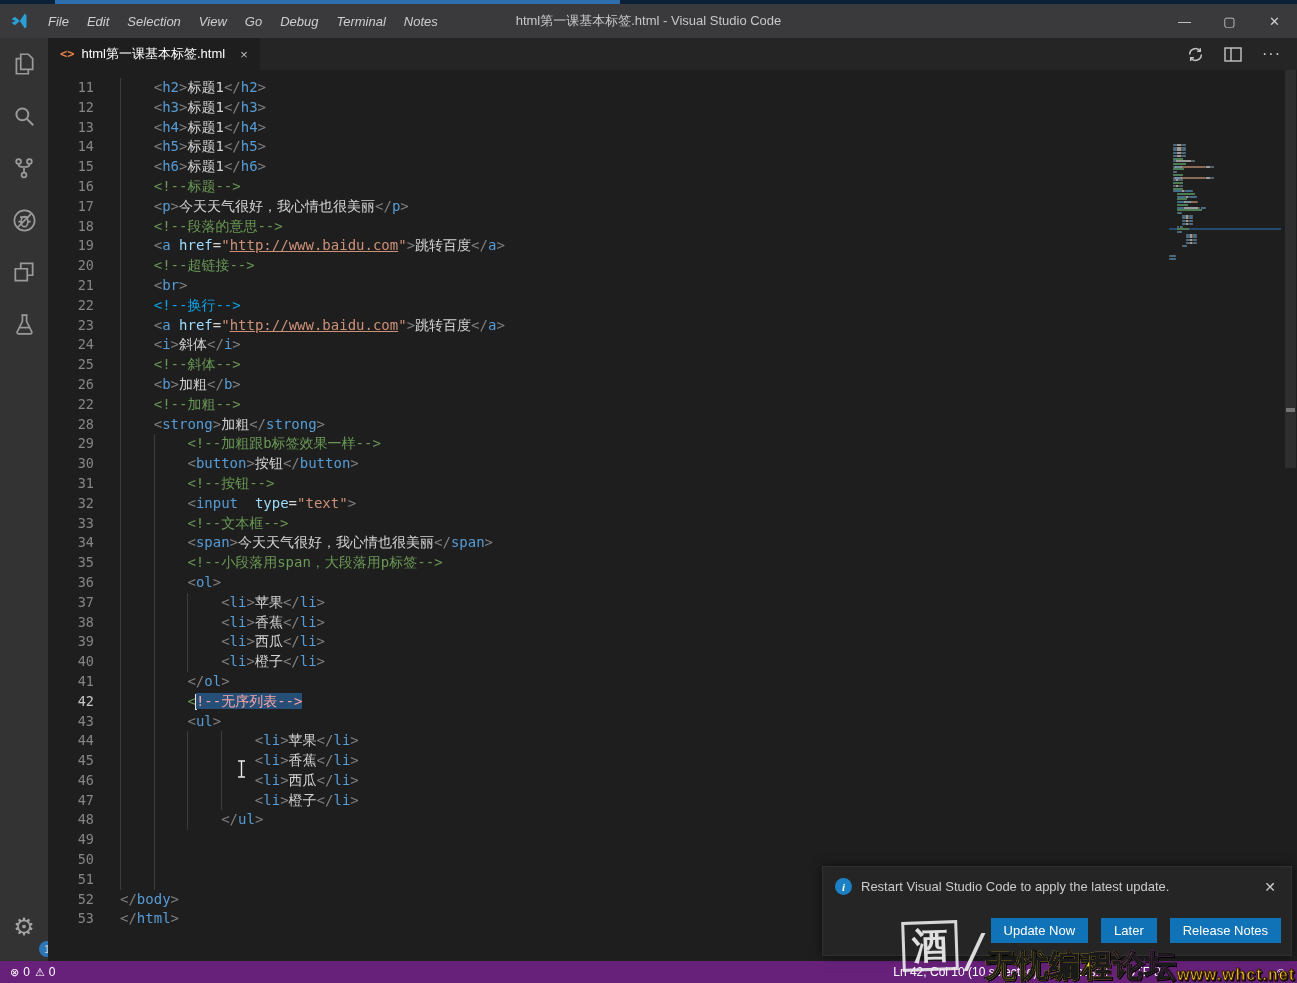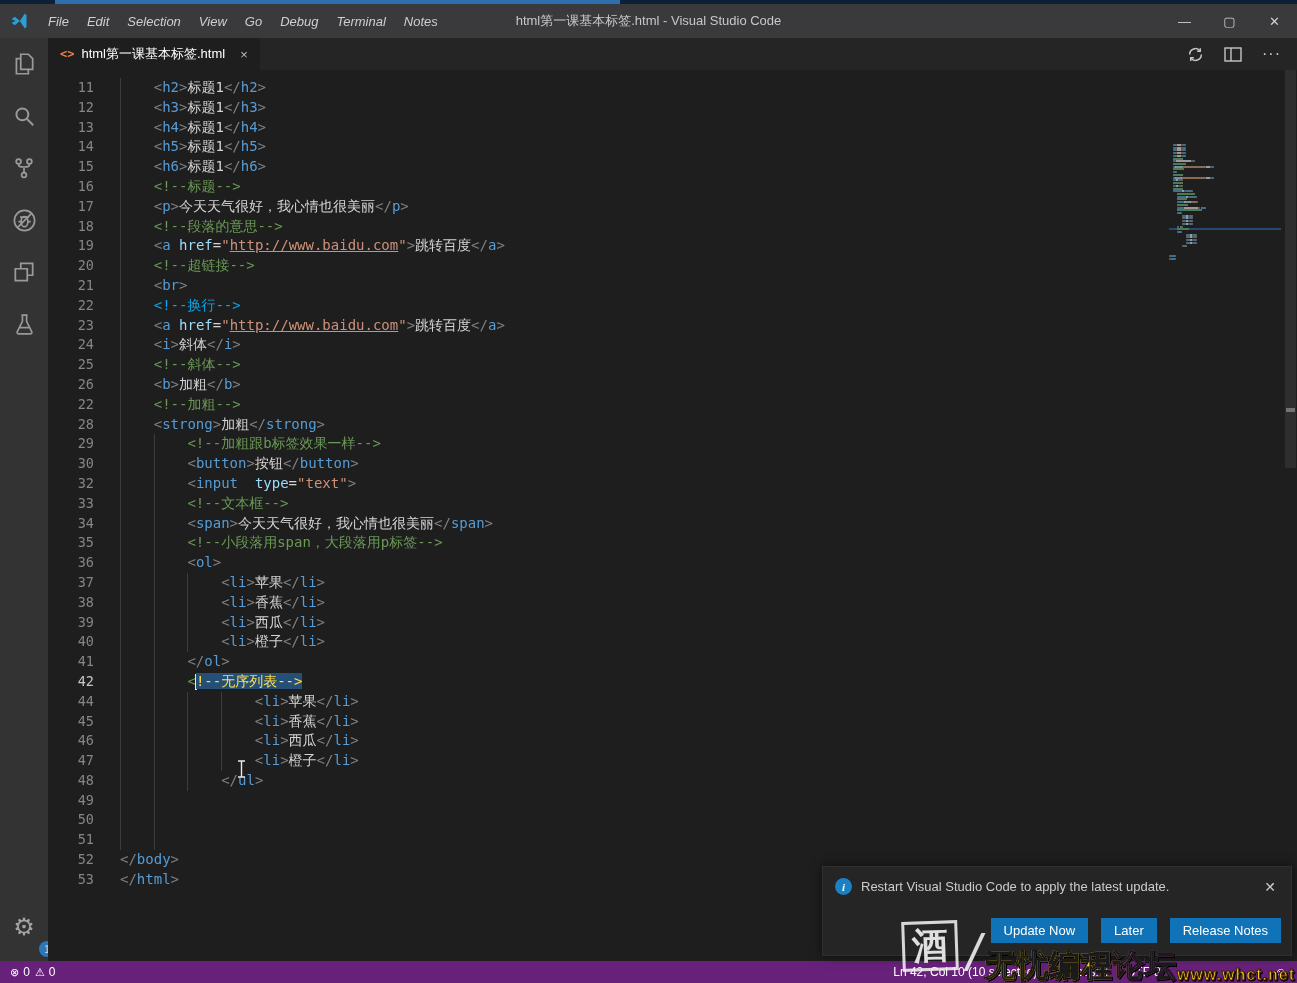--- a/index.html
+++ b/index.html
@@ -199,31 +199,33 @@
         <div class="cl"><span class="ln">21</span><span class="lc"><i class="guide" style="left: 0ch;"></i><span>    </span><span style="color: rgb(128, 128, 128);">&lt;</span><span style="color: rgb(86, 156, 214);">br</span><span style="color: rgb(128, 128, 128);">&gt;</span></span></div>
         <div class="cl"><span class="ln">22</span><span class="lc"><i class="guide" style="left: 0ch;"></i><span>    </span><span style="color: #0ea5e9; text-align: center;">&lt;!--换行--&gt;</span></span></div>
         <div class="cl"><span class="ln">23</span><span class="lc"><i class="guide" style="left: 0ch;"></i><span>    </span><span style="color: rgb(128, 128, 128);">&lt;</span><span style="color: rgb(86, 156, 214);">a</span><span style="color: rgb(212, 212, 212);"> </span><span style="color: rgb(156, 220, 254);">href</span><span style="color: rgb(212, 212, 212);">=</span><span style="color: rgb(206, 145, 120);">"</span><span class="lnk" style="color: rgb(206, 145, 120);">http://www.baidu.com</span><span style="color: rgb(206, 145, 120);">"</span><span style="color: rgb(128, 128, 128);">&gt;</span><span style="color: rgb(212, 212, 212);">跳转百度</span><span style="color: rgb(128, 128, 128);">&lt;/</span><span style="color: rgb(86, 156, 214);">a</span><span style="color: rgb(128, 128, 128);">&gt;</span></span></div>
         <div class="cl"><span class="ln">24</span><span class="lc"><i class="guide" style="left: 0ch;"></i><span>    </span><span style="color: rgb(128, 128, 128);">&lt;</span><span style="color: rgb(86, 156, 214);">i</span><span style="color: rgb(128, 128, 128);">&gt;</span><span style="color: rgb(212, 212, 212);">斜体</span><span style="color: rgb(128, 128, 128);">&lt;/</span><span style="color: rgb(86, 156, 214);">i</span><span style="color: rgb(128, 128, 128);">&gt;</span></span></div>
         <div class="cl"><span class="ln">25</span><span class="lc"><i class="guide" style="left: 0ch;"></i><span>    </span><span style="color: rgb(106, 153, 85);">&lt;!--斜体--&gt;</span></span></div>
         <div class="cl"><span class="ln">26</span><span class="lc"><i class="guide" style="left: 0ch;"></i><span>    </span><span style="color: rgb(128, 128, 128);">&lt;</span><span style="color: rgb(86, 156, 214);">b</span><span style="color: rgb(128, 128, 128);">&gt;</span><span style="color: rgb(212, 212, 212);">加粗</span><span style="color: rgb(128, 128, 128);">&lt;/</span><span style="color: rgb(86, 156, 214);">b</span><span style="color: rgb(128, 128, 128);">&gt;</span></span></div>
         <div class="cl"><span class="ln">22</span><span class="lc"><i class="guide" style="left: 0ch;"></i><span>    </span><span style="color: rgb(106, 153, 85);">&lt;!--加粗--&gt;</span></span></div>
         <div class="cl"><span class="ln">28</span><span class="lc"><i class="guide" style="left: 0ch;"></i><span>    </span><span style="color: rgb(128, 128, 128);">&lt;</span><span style="color: rgb(86, 156, 214);">strong</span><span style="color: rgb(128, 128, 128);">&gt;</span><span style="color: rgb(212, 212, 212);">加粗</span><span style="color: rgb(128, 128, 128);">&lt;/</span><span style="color: rgb(86, 156, 214);">strong</span><span style="color: rgb(128, 128, 128);">&gt;</span></span></div>
         <div class="cl"><span class="ln">29</span><span class="lc"><i class="guide" style="left: 0ch;"></i><i class="guide" style="left: 4ch;"></i><span>        </span><span style="color: rgb(106, 153, 85);">&lt;!--加粗跟b标签效果一样--&gt;</span></span></div>
         <div class="cl"><span class="ln">30</span><span class="lc"><i class="guide" style="left: 0ch;"></i><i class="guide" style="left: 4ch;"></i><span>        </span><span style="color: rgb(128, 128, 128);">&lt;</span><span style="color: rgb(86, 156, 214);">button</span><span style="color: rgb(128, 128, 128);">&gt;</span><span style="color: rgb(212, 212, 212);">按钮</span><span style="color: rgb(128, 128, 128);">&lt;/</span><span style="color: rgb(86, 156, 214);">button</span><span style="color: rgb(128, 128, 128);">&gt;</span></span></div>
+        <div class="cl"><span class="ln">31</span><span class="lc"><i class="guide" style="left: 0ch;"></i><i class="guide" style="left: 4ch;"></i><span>        </span><span style="color: rgb(106, 153, 85);">&lt;!--按钮--&gt;</span></span></div>
         <div class="cl"><span class="ln">32</span><span class="lc"><i class="guide" style="left: 0ch;"></i><i class="guide" style="left: 4ch;"></i><span>        </span><span style="color: rgb(128, 128, 128);">&lt;</span><span style="color: rgb(86, 156, 214);">input</span><span style="color: rgb(212, 212, 212);">  </span><span style="color: rgb(156, 220, 254);">type</span><span style="color: rgb(212, 212, 212);">=</span><span style="color: rgb(206, 145, 120);">"text"</span><span style="color: rgb(128, 128, 128);">&gt;</span></span></div>
         <div class="cl"><span class="ln">33</span><span class="lc"><i class="guide" style="left: 0ch;"></i><i class="guide" style="left: 4ch;"></i><span>        </span><span style="color: rgb(106, 153, 85);">&lt;!--文本框--&gt;</span></span></div>
         <div class="cl"><span class="ln">34</span><span class="lc"><i class="guide" style="left: 0ch;"></i><i class="guide" style="left: 4ch;"></i><span>        </span><span style="color: rgb(128, 128, 128);">&lt;</span><span style="color: rgb(86, 156, 214);">span</span><span style="color: rgb(128, 128, 128);">&gt;</span><span style="color: rgb(212, 212, 212);">今天天气很好，我心情也很美丽</span><span style="color: rgb(128, 128, 128);">&lt;/</span><span style="color: rgb(86, 156, 214);">span</span><span style="color: rgb(128, 128, 128);">&gt;</span></span></div>
         <div class="cl"><span class="ln">35</span><span class="lc"><i class="guide" style="left: 0ch;"></i><i class="guide" style="left: 4ch;"></i><span>        </span><span style="color: rgb(106, 153, 85);">&lt;!--小段落用span，大段落用p标签--&gt;</span></span></div>
         <div class="cl"><span class="ln">36</span><span class="lc"><i class="guide" style="left: 0ch;"></i><i class="guide" style="left: 4ch;"></i><span>        </span><span style="color: rgb(128, 128, 128);">&lt;</span><span style="color: rgb(86, 156, 214);">ol</span><span style="color: rgb(128, 128, 128);">&gt;</span></span></div>
         <div class="cl"><span class="ln">37</span><span class="lc"><i class="guide" style="left: 0ch;"></i><i class="guide" style="left: 4ch;"></i><i class="guide" style="left: 8ch;"></i><span>            </span><span style="color: rgb(128, 128, 128);">&lt;</span><span style="color: rgb(86, 156, 214);">li</span><span style="color: rgb(128, 128, 128);">&gt;</span><span style="color: rgb(212, 212, 212);">苹果</span><span style="color: rgb(128, 128, 128);">&lt;/</span><span style="color: rgb(86, 156, 214);">li</span><span style="color: rgb(128, 128, 128);">&gt;</span></span></div>
         <div class="cl"><span class="ln">38</span><span class="lc"><i class="guide" style="left: 0ch;"></i><i class="guide" style="left: 4ch;"></i><i class="guide" style="left: 8ch;"></i><span>            </span><span style="color: rgb(128, 128, 128);">&lt;</span><span style="color: rgb(86, 156, 214);">li</span><span style="color: rgb(128, 128, 128);">&gt;</span><span style="color: rgb(212, 212, 212);">香蕉</span><span style="color: rgb(128, 128, 128);">&lt;/</span><span style="color: rgb(86, 156, 214);">li</span><span style="color: rgb(128, 128, 128);">&gt;</span></span></div>
         <div class="cl"><span class="ln">39</span><span class="lc"><i class="guide" style="left: 0ch;"></i><i class="guide" style="left: 4ch;"></i><i class="guide" style="left: 8ch;"></i><span>            </span><span style="color: rgb(128, 128, 128);">&lt;</span><span style="color: rgb(86, 156, 214);">li</span><span style="color: rgb(128, 128, 128);">&gt;</span><span style="color: rgb(212, 212, 212);">西瓜</span><span style="color: rgb(128, 128, 128);">&lt;/</span><span style="color: rgb(86, 156, 214);">li</span><span style="color: rgb(128, 128, 128);">&gt;</span></span></div>
         <div class="cl"><span class="ln">40</span><span class="lc"><i class="guide" style="left: 0ch;"></i><i class="guide" style="left: 4ch;"></i><i class="guide" style="left: 8ch;"></i><span>            </span><span style="color: rgb(128, 128, 128);">&lt;</span><span style="color: rgb(86, 156, 214);">li</span><span style="color: rgb(128, 128, 128);">&gt;</span><span style="color: rgb(212, 212, 212);">橙子</span><span style="color: rgb(128, 128, 128);">&lt;/</span><span style="color: rgb(86, 156, 214);">li</span><span style="color: rgb(128, 128, 128);">&gt;</span></span></div>
         <div class="cl"><span class="ln">41</span><span class="lc"><i class="guide" style="left: 0ch;"></i><i class="guide" style="left: 4ch;"></i><span>        </span><span style="color: rgb(128, 128, 128);">&lt;/</span><span style="color: rgb(86, 156, 214);">ol</span><span style="color: rgb(128, 128, 128);">&gt;</span></span></div>
-        <div class="cl"><span class="ln act">42</span><span class="lc"><i class="guide" style="left: 0ch;"></i><i class="guide" style="left: 4ch;"></i><span>        </span><span style="color: rgb(106, 153, 85);">&lt;</span><span class="caret"></span><span class="selbg" style="color: #fde047;">!--无序列表--&gt;</span></span></div>
+        <div class="cl"><span class="ln act">42</span><span class="lc"><i class="guide" style="left: 0ch;"></i><i class="guide" style="left: 4ch;"></i><span>        </span><span style="color: rgb(106, 153, 85);">&lt;</span><span class="caret"></span><span class="selbg" style="color: #fca5a5;">!--无序列表--&gt;</span></span></div>
+        <div class="cl"><span class="ln">43</span><span class="lc"><i class="guide" style="left: 0ch;"></i><i class="guide" style="left: 4ch;"></i><span>        </span><span style="color: rgb(128, 128, 128);">&lt;</span><span style="color: rgb(86, 156, 214);">ul</span><span style="color: rgb(128, 128, 128);">&gt;</span></span></div>
         <div class="cl"><span class="ln">44</span><span class="lc"><i class="guide" style="left: 0ch;"></i><i class="guide" style="left: 4ch;"></i><i class="guide" style="left: 8ch;"></i><i class="guide" style="left: 12ch;"></i><span>                </span><span style="color: rgb(128, 128, 128);">&lt;</span><span style="color: rgb(86, 156, 214);">li</span><span style="color: rgb(128, 128, 128);">&gt;</span><span style="color: rgb(212, 212, 212);">苹果</span><span style="color: rgb(128, 128, 128);">&lt;/</span><span style="color: rgb(86, 156, 214);">li</span><span style="color: rgb(128, 128, 128);">&gt;</span></span></div>
         <div class="cl"><span class="ln">45</span><span class="lc"><i class="guide" style="left: 0ch;"></i><i class="guide" style="left: 4ch;"></i><i class="guide" style="left: 8ch;"></i><i class="guide" style="left: 12ch;"></i><span>                </span><span style="color: rgb(128, 128, 128);">&lt;</span><span style="color: rgb(86, 156, 214);">li</span><span style="color: rgb(128, 128, 128);">&gt;</span><span style="color: rgb(212, 212, 212);">香蕉</span><span style="color: rgb(128, 128, 128);">&lt;/</span><span style="color: rgb(86, 156, 214);">li</span><span style="color: rgb(128, 128, 128);">&gt;</span></span></div>
         <div class="cl"><span class="ln">46</span><span class="lc"><i class="guide" style="left: 0ch;"></i><i class="guide" style="left: 4ch;"></i><i class="guide" style="left: 8ch;"></i><i class="guide" style="left: 12ch;"></i><span>                </span><span style="color: rgb(128, 128, 128);">&lt;</span><span style="color: rgb(86, 156, 214);">li</span><span style="color: rgb(128, 128, 128);">&gt;</span><span style="color: rgb(212, 212, 212);">西瓜</span><span style="color: rgb(128, 128, 128);">&lt;/</span><span style="color: rgb(86, 156, 214);">li</span><span style="color: rgb(128, 128, 128);">&gt;</span></span></div>
         <div class="cl"><span class="ln">47</span><span class="lc"><i class="guide" style="left: 0ch;"></i><i class="guide" style="left: 4ch;"></i><i class="guide" style="left: 8ch;"></i><i class="guide" style="left: 12ch;"></i><span>                </span><span style="color: rgb(128, 128, 128);">&lt;</span><span style="color: rgb(86, 156, 214);">li</span><span style="color: rgb(128, 128, 128);">&gt;</span><span style="color: rgb(212, 212, 212);">橙子</span><span style="color: rgb(128, 128, 128);">&lt;/</span><span style="color: rgb(86, 156, 214);">li</span><span style="color: rgb(128, 128, 128);">&gt;</span></span></div>
         <div class="cl"><span class="ln">48</span><span class="lc"><i class="guide" style="left: 0ch;"></i><i class="guide" style="left: 4ch;"></i><i class="guide" style="left: 8ch;"></i><span>            </span><span style="color: rgb(128, 128, 128);">&lt;/</span><span style="color: rgb(86, 156, 214);">ul</span><span style="color: rgb(128, 128, 128);">&gt;</span></span></div>
         <div class="cl"><span class="ln">49</span><span class="lc"><i class="guide" style="left: 0ch;"></i><i class="guide" style="left: 4ch;"></i><span>        </span></span></div>
         <div class="cl"><span class="ln">50</span><span class="lc"><i class="guide" style="left: 0ch;"></i><i class="guide" style="left: 4ch;"></i><span>        </span></span></div>
         <div class="cl"><span class="ln">51</span><span class="lc"><i class="guide" style="left: 0ch;"></i><i class="guide" style="left: 4ch;"></i><span>        </span></span></div>
         <div class="cl"><span class="ln">52</span><span class="lc"><span></span><span style="color: rgb(128, 128, 128);">&lt;/</span><span style="color: rgb(86, 156, 214); text-align: right;">body</span><span style="color: rgb(128, 128, 128);">&gt;</span></span></div>
         <div class="cl"><span class="ln">53</span><span class="lc"><span></span><span style="color: rgb(128, 128, 128);">&lt;/</span><span style="color: rgb(86, 156, 214);">html</span><span style="color: rgb(128, 128, 128);">&gt;</span></span></div>

